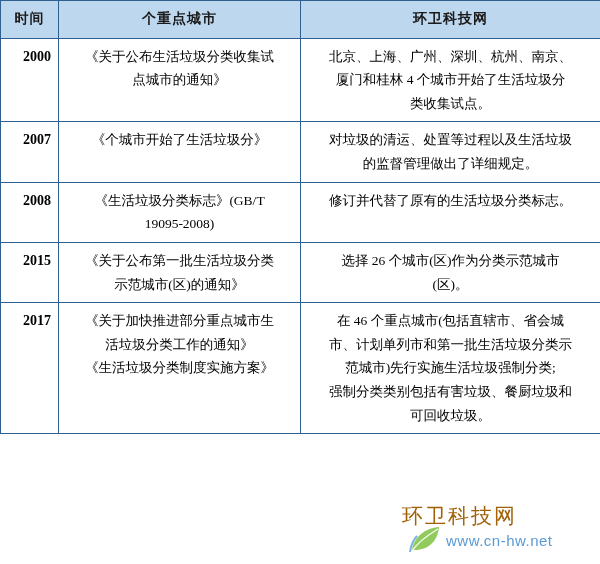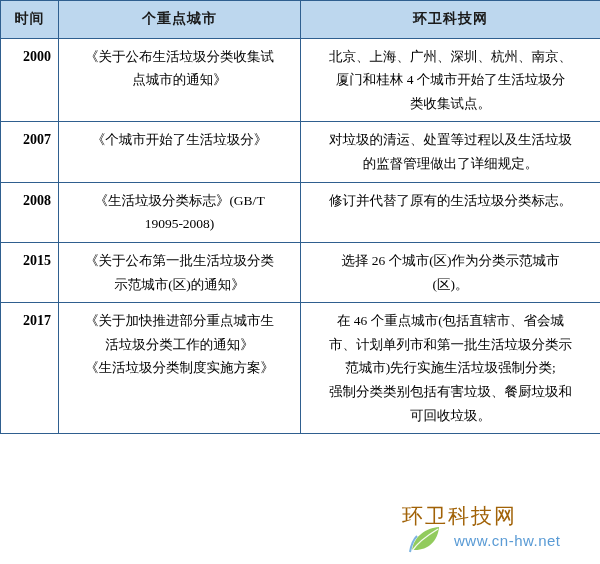--- a/index.html
+++ b/index.html
@@ -79,21 +79,21 @@
     left: 40px;
     top: 4px;
     font-family: Liberation Mono, monospace;
     font-size: 21px;
     color: #a16207;
     letter-spacing: 2px;
     white-space: nowrap;
   }
   .wm-url {
     position: absolute;
-    left: 92px;
+    left: 84px;
     top: 34px;
     font-family: "Liberation Sans", sans-serif;
     font-size: 15px;
     color: #5a9bd5;
     letter-spacing: 0.5px;
     white-space: nowrap;
   }
   .wm-logo {
     position: absolute;
     left: 46px;

